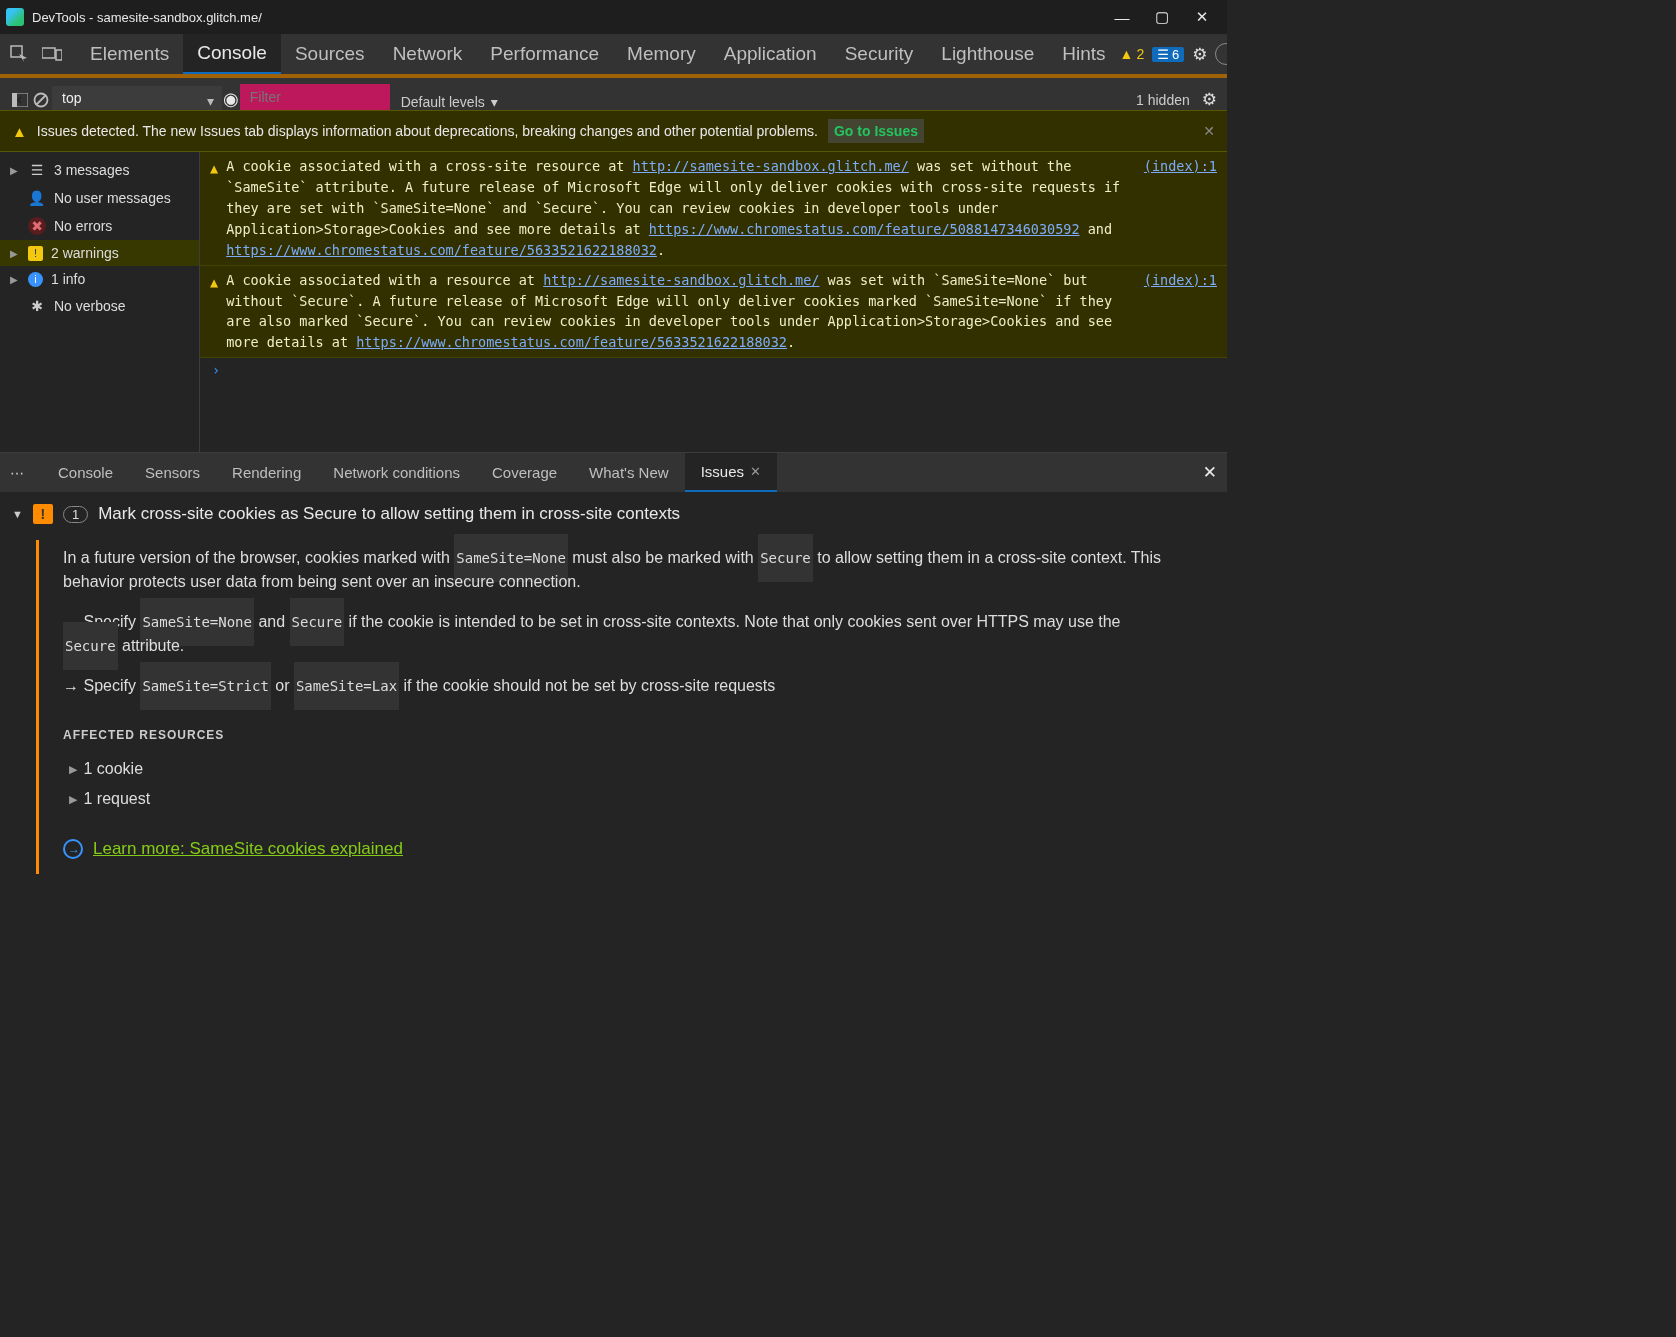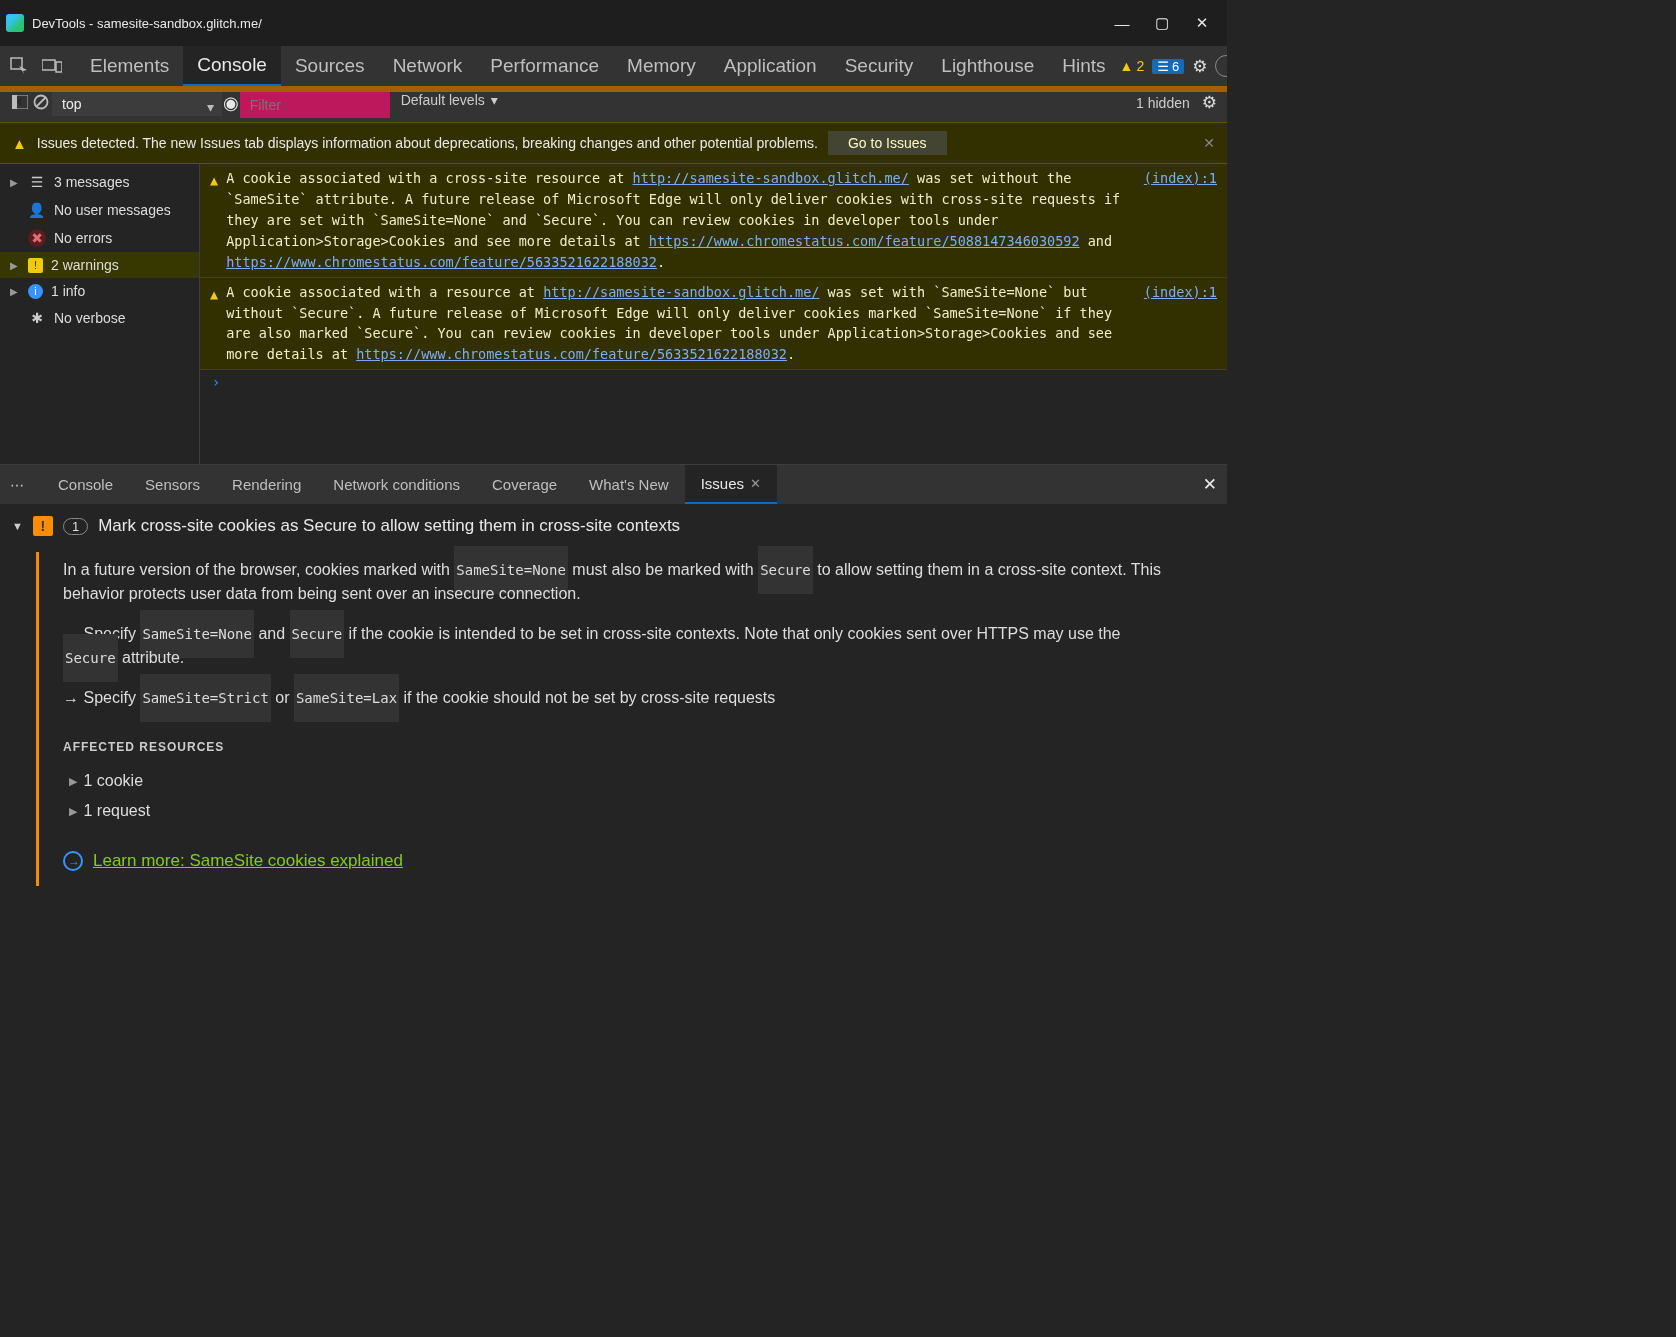--- a/index.html
+++ b/index.html
@@ -6,21 +6,21 @@
 body {
   font-family: "Segoe UI", Arial, sans-serif;
   background: #242424;
   color: #d4d4d4;
   font-size: 14px;
   width: 1227px;
   height: 979px;
   overflow: hidden;
 }
 .titlebar {
-  height: 46px;
+  height: 34px;
   background: #1e1e1e;
   display: flex;
   align-items: center;
   padding: 0 6px;
 }
 .titlebar .app-icon {
   width: 18px; height: 18px;
   margin-right: 8px;
   background: linear-gradient(135deg,#36c2f3 30%,#2bc275 70%);
   border-radius: 3px;
@@ -43,43 +43,43 @@
 .toolbar-right { margin-left:auto; display:flex; align-items:center; gap:8px; }
 .badge-warn { color:#f2c811; display:flex; align-items:center; gap:3px; }
 .badge-issues { background:#0f6cbd; color:#fff; padding:0 5px; border-radius:2px; display:flex; align-items:center; gap:3px; font-size:13px;}
 .gear { color:#ddd; font-size:17px; }
 .avatar { width:22px;height:22px; border:1px solid #888; border-radius:50%; }
 .more { color:#ccc; letter-spacing:2px; }
 
 .subtoolbar {
   height: 36px;
   background: #333333;
-  border-top:6px solid #a16207;
-  display:flex; align-items:flex-start; padding:0 10px; gap:1px;
+  border-top:4px solid #a16207;
+  display:flex; align-items:flex-end; padding:0 10px; gap:1px;
 }
 .st-icon { width:20px;height:20px; color:#bbb; display:flex;align-items:center;justify-content:center;}
 .ctx-select { background:#3c3c3c; color:#eee; padding:4px 28px 4px 10px; border:none; font-size:14px; position:relative; width:170px;}
 .ctx-wrap { position:relative; }
 .ctx-wrap .caret { position:absolute; right:8px; top:7px; color:#bbb; }
 .eye { color:#e8e8e8; font-size:18px; }
 .filter-input { background:#be185d; border:none; color:#ccc; padding:5px 10px; width:150px; font-size:14px;}
 .levels { color:#ccc; display:flex; align-items:center; gap:6px; margin-left:10px;}
 .sub-right { margin-left:auto; display:flex; align-items:center; gap:12px; color:#ccc;}
 
 .issues-banner {
   background:#333000;
   border-top:1px solid #575700;
   border-bottom:1px solid #575700;
   padding:8px 12px;
   display:flex; align-items:center; gap:10px;
   color:#e8e8e8;
   position:relative;
 }
 .warn-triangle { color:#f2c811; font-size:15px; }
-.goto-btn { background:#444433; padding:4px 20px; color:#fef9c3; }
+.goto-btn { background:#444433; padding:4px 6px; color:#22c55e;font-weight:bold; }
 .banner-close { position:absolute; right:12px; color:#888; }
 
 .console-body { display:flex; height:300px; background:#242424; }
 .sidebar { width:200px; background:#242424; border-right:1px solid #3d3d3d; padding-top:4px;}
 .sb-row { display:flex; align-items:center; gap:8px; padding:5px 10px; color:#ddd; font-size:14px;}
 .sb-row.sel { background:#373700; }
 .sb-caret { width:10px; color:#999; font-size:10px; }
 .sb-icon { width:18px;height:18px; display:flex;align-items:center;justify-content:center; font-size:14px;}
 .i-list{color:#ccc;} .i-user{color:#ddd;} .i-err{color:#e06c75; background:#5a1d1d; border-radius:50%;} .i-warn{background:#f2c811;color:#333;border-radius:2px;width:15px;height:15px;font-size:11px;} .i-info{background:#3794ff;color:#fff;border-radius:50%;width:15px;height:15px;font-size:11px;} .i-bug{color:#ccc;}
 

